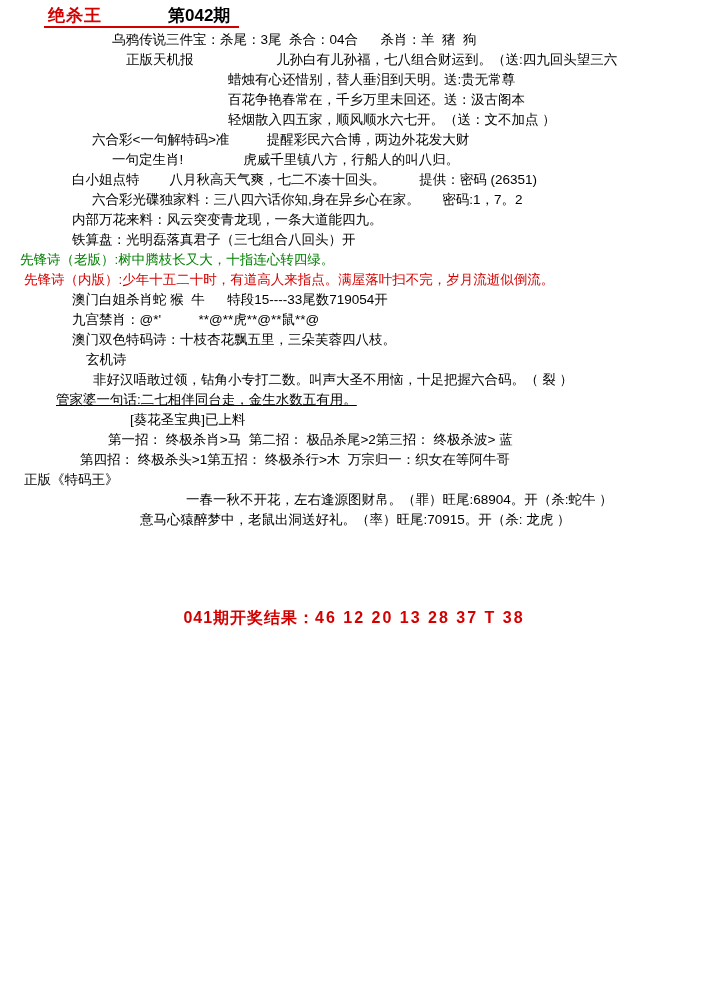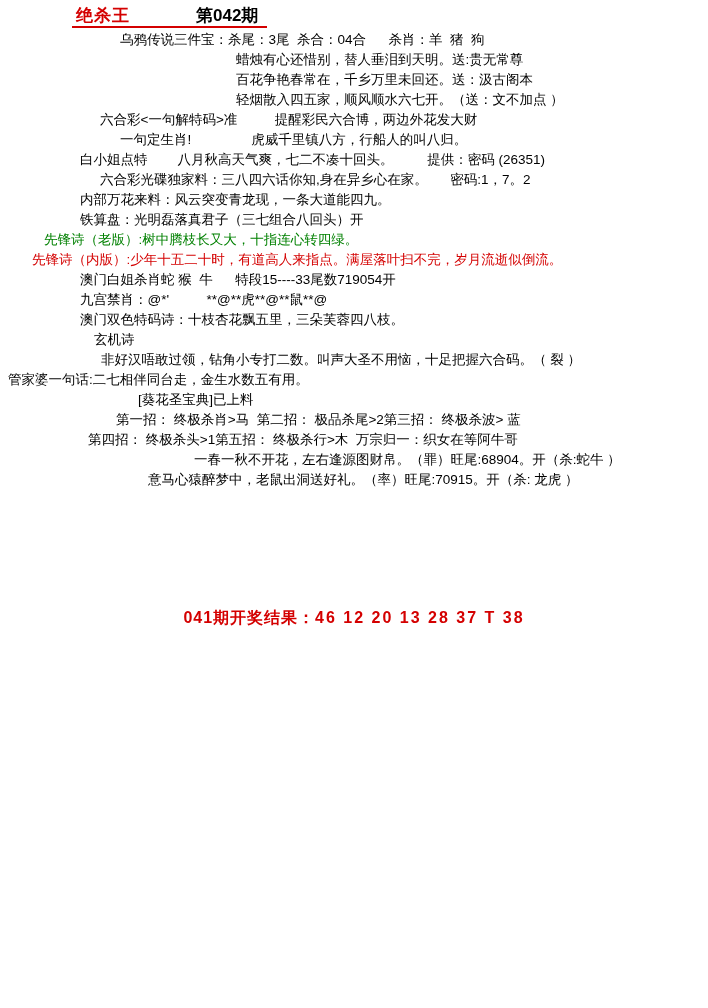--- a/index.html
+++ b/index.html
@@ -19,21 +19,20 @@
     position: relative;
     width: 708px;
     height: 1008px;
     box-sizing: border-box;
   }
   
   .header {
     position: relative;
     height: 30px;
     padding-top: 4px;
-    margin-left: 28px;
   }
   .brand {
     position: absolute;
     left: 48px;
     top: 4px;
     color: #d40000;
     font-weight: bold;
     font-size: 17px;
     letter-spacing: 1px;
   }
@@ -51,21 +50,20 @@
     left: 44px;
     top: 26px;
     width: 195px;
     border-bottom: 2px solid #d40000;
   }
   .body-block {
     position: absolute;
     left: 0;
     top: 30px;
     width: 564px;
-    margin-left: 8px;
   }
   .line {
     font-size: 13.5px;
     line-height: 20px;
     white-space: pre;
     color: #000;
   }
   .red { color: #d40000; }
   .blue { color: #0000c8; }
   .green { color: #008000; }
@@ -89,40 +87,42 @@
 <div class="page">
 
   <div class="header">
     <span class="brand">绝杀王</span>
     <span class="issue">第042期</span>
     <div class="rule"></div>
   </div>
 
   <div class="body-block" id="content">
       <div class="line black" style="padding-left: 112px;">乌鸦传说三件宝：杀尾：3尾  杀合：04合      杀肖：羊  猪  狗</div>
+      <div class="line black" style="padding-left: 126px;">正版天机报                      儿孙白有儿孙福，七八组合财运到。（送:四九回头望三六</div>
       <div class="line black" style="padding-left: 228px;">蜡烛有心还惜别，替人垂泪到天明。送:贵无常尊</div>
       <div class="line black" style="padding-left: 228px;">百花争艳春常在，千乡万里未回还。送：汲古阁本</div>
       <div class="line black" style="padding-left: 228px;">轻烟散入四五家，顺风顺水六七开。（送：文不加点 ）</div>
       <div class="line black" style="padding-left: 92px;">六合彩&lt;一句解特码&gt;准          提醒彩民六合博，两边外花发大财</div>
       <div class="line black" style="padding-left: 112px;">一句定生肖!                虎威千里镇八方，行船人的叫八归。</div>
       <div class="line black" style="padding-left: 72px;">白小姐点特        八月秋高天气爽，七二不凑十回头。         提供：密码 (26351)</div>
       <div class="line black" style="padding-left: 92px;">六合彩光碟独家料：三八四六话你知,身在异乡心在家。      密码:1，7。2</div>
       <div class="line black" style="padding-left: 72px;">内部万花来料：风云突变青龙现，一条大道能四九。</div>
       <div class="line black" style="padding-left: 72px;">铁算盘：光明磊落真君子（三七组合八回头）开</div>
-      <div class="line green" style="padding-left: 36px;">先锋诗（老版）:树中腾枝长又大，十指连心转四绿。</div>
+      <div class="line green" style="padding-left: 20px;">先锋诗（老版）:树中腾枝长又大，十指连心转四绿。</div>
       <div class="line red" style="padding-left: 24px;">先锋诗（内版）:少年十五二十时，有道高人来指点。满屋落叶扫不完，岁月流逝似倒流。</div>
       <div class="line black" style="padding-left: 72px;">澳门白姐杀肖蛇 猴  牛      特段15----33尾数719054开</div>
       <div class="line black" style="padding-left: 72px;">九宫禁肖：@*'          **@**虎**@**鼠**@</div>
       <div class="line black" style="padding-left: 72px;">澳门双色特码诗：十枝杏花飘五里，三朵芙蓉四八枝。</div>
       <div class="line black" style="padding-left: 86px;">玄机诗</div>
       <div class="line black" style="padding-left: 93px;">非好汉唔敢过领，钻角小专打二数。叫声大圣不用恼，十足把握六合码。（ 裂 ）</div>
-      <div class="line black" style="">管家婆一句话:二七相伴同台走，金生水数五有用。</div>
+      <div class="line black" style="padding-left: 56px; text-decoration: underline;">管家婆一句话:二七相伴同台走，金生水数五有用。</div>
       <div class="line black" style="padding-left: 130px;">[葵花圣宝典]已上料</div>
       <div class="line black" style="padding-left: 108px;">第一招： 终极杀肖&gt;马  第二招： 极品杀尾&gt;2第三招： 终极杀波&gt; 蓝</div>
       <div class="line black" style="padding-left: 80px;">第四招： 终极杀头&gt;1第五招： 终极杀行&gt;木  万宗归一：织女在等阿牛哥</div>
+      <div class="line black" style="padding-left: 24px;">正版《特码王》</div>
       <div class="line black" style="padding-left: 186px;">一春一秋不开花，左右逢源图财帛。（罪）旺尾:68904。开（杀:蛇牛 ）</div>
       <div class="line black" style="padding-left: 140px;">意马心猿醉梦中，老鼠出洞送好礼。（率）旺尾:70915。开（杀: 龙虎 ）</div>
     </div>
 
   <div class="result">
     <span>041期开奖结果：</span><span class="nums">46 12 20 13 28 37 T 38</span>
   </div>
 
 </div>
 

